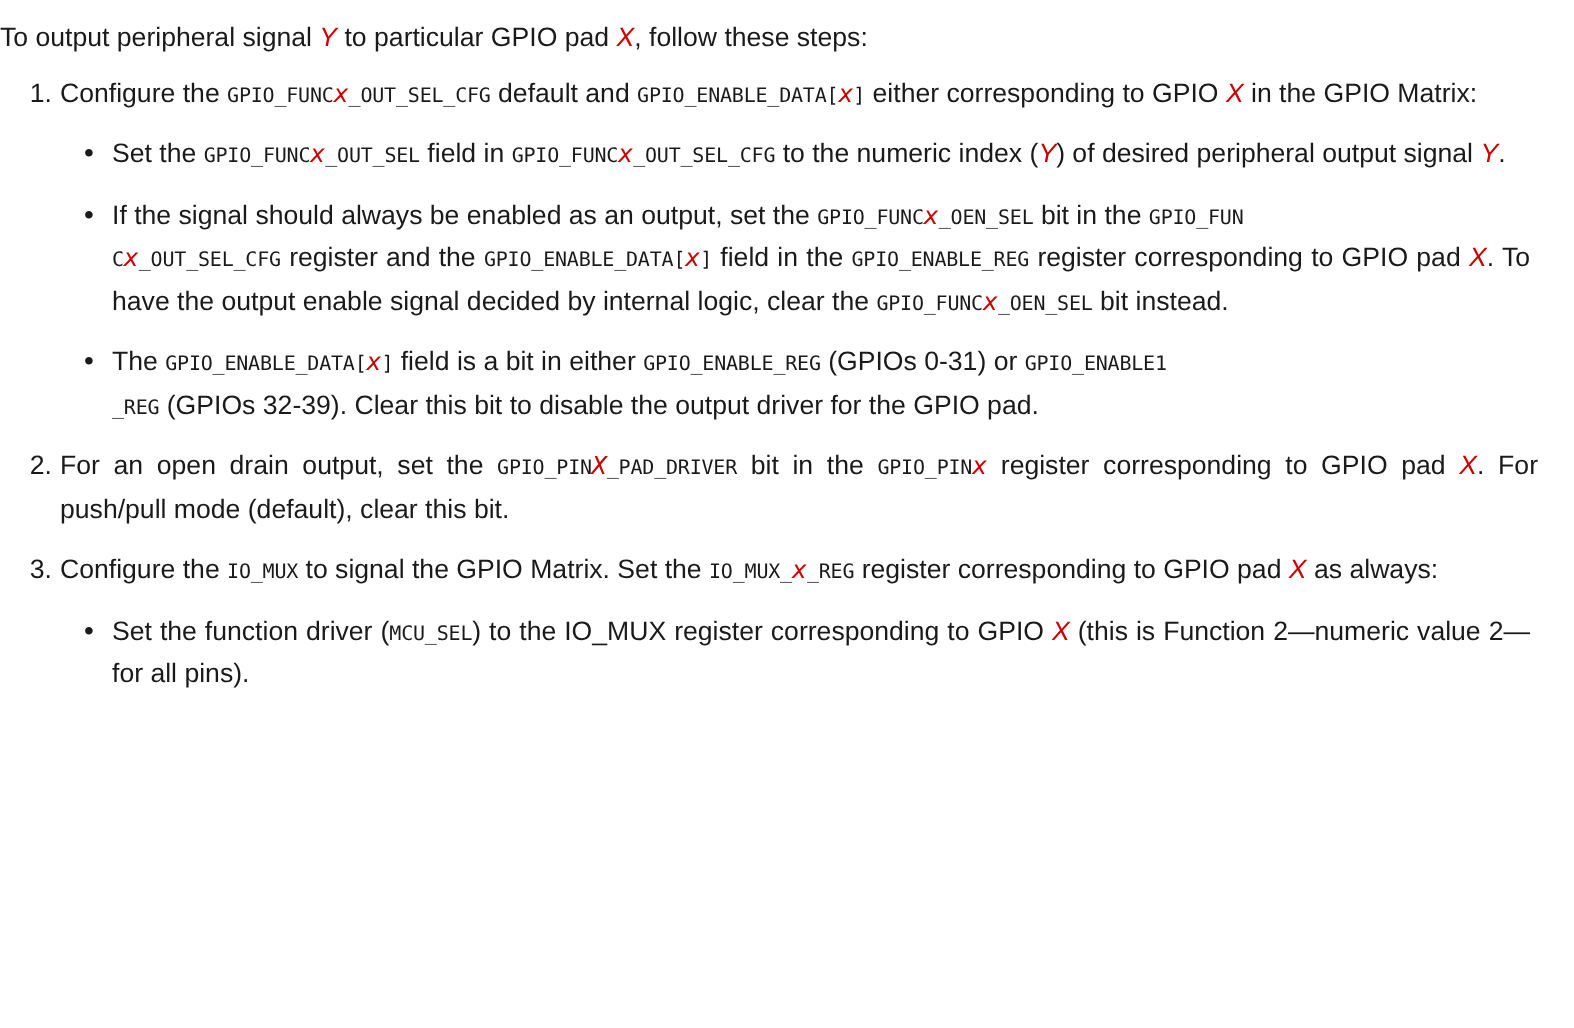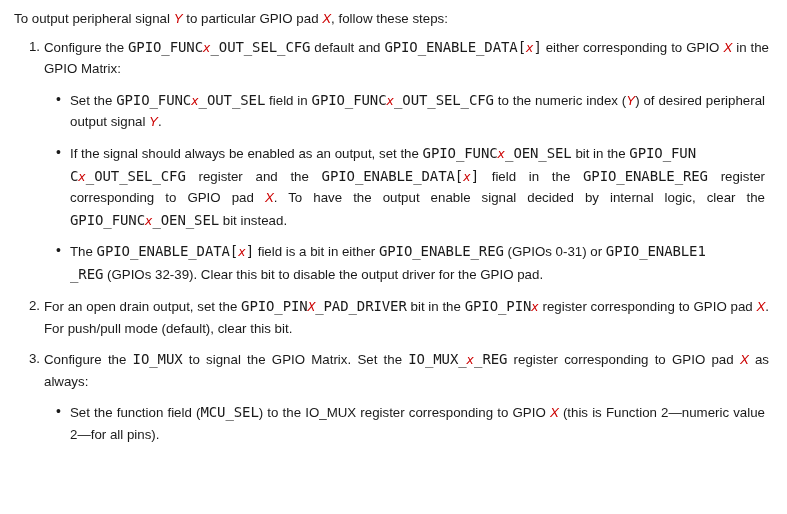--- a/index.html
+++ b/index.html
@@ -10,21 +10,21 @@
   body {
     width: 787px;
     height: 514px;
     font-family: "Liberation Sans", sans-serif;
     color: #1a1a1a;
     font-size: 13.3px;
     line-height: 1.62;
     overflow: hidden;
   }
   .page {
-    padding: 8px 14px 0 14px;
+    padding: 8px 14px 0 0;
     box-sizing: border-box;
     width: 787px;
   }
   .intro {
     margin: 0 0 6px 0;
     text-align: justify;
   }
   ol.steps {
     margin: 0;
     padding: 0 0 0 30px;
@@ -60,21 +60,21 @@
   }
   ul.bullets > li > .dot {
     position: absolute;
     left: -14px;
     top: -1px;
     font-size: 14px;
     line-height: 1.62;
   }
   .mono {
     font-family: "DejaVu Sans Mono", monospace;
-    font-size: 14px;
+    font-size: 10px;
     letter-spacing: -0.1px;
   }
   .var {
     font-style: italic;
     color: #cc0000;
   }
   .varmono {
     font-family: "DejaVu Sans Mono", monospace;
     font-size: 12.4px;
     font-style: italic;
@@ -112,19 +112,19 @@
 
     <li>
       <span class="num">2.</span><span>For an open drain output, set the </span><span class="mono">GPIO_PIN</span><span class="varmono">X</span><span class="mono">_PAD_DRIVER</span><span> bit in the </span><span class="mono">GPIO_PIN</span><span class="varmono">x</span><span> register corresponding to GPIO pad </span><span class="var">X</span><span>. For push/pull mode (default), clear this bit.</span>
     </li>
 
     <li>
       <span class="num">3.</span><span>Configure the </span><span class="mono">IO_MUX</span><span> to signal the GPIO Matrix. Set the </span><span class="mono">IO_MUX_</span><span class="varmono">x</span><span class="mono">_REG</span><span> register corresponding to GPIO pad </span><span class="var">X</span><span> as always:</span>
 
       <ul class="bullets">
         <li>
-          <span class="dot">•</span><span>Set the function field (</span><span class="mono">MCU_SEL</span><span>) to the IO_MUX register corresponding to GPIO </span><span class="var">X</span><span> (this is Function 2—numeric value 2—for all pins).</span>
+          <span class="dot">•</span><span>Set the function driver (</span><span class="mono">MCU_SEL</span><span>) to the IO_MUX register corresponding to GPIO </span><span class="var">X</span><span> (this is Function 2—numeric value 2—for all pins).</span>
         </li>
       </ul>
     </li>
 
   </ol>
 </div>
 
 </body></html>

